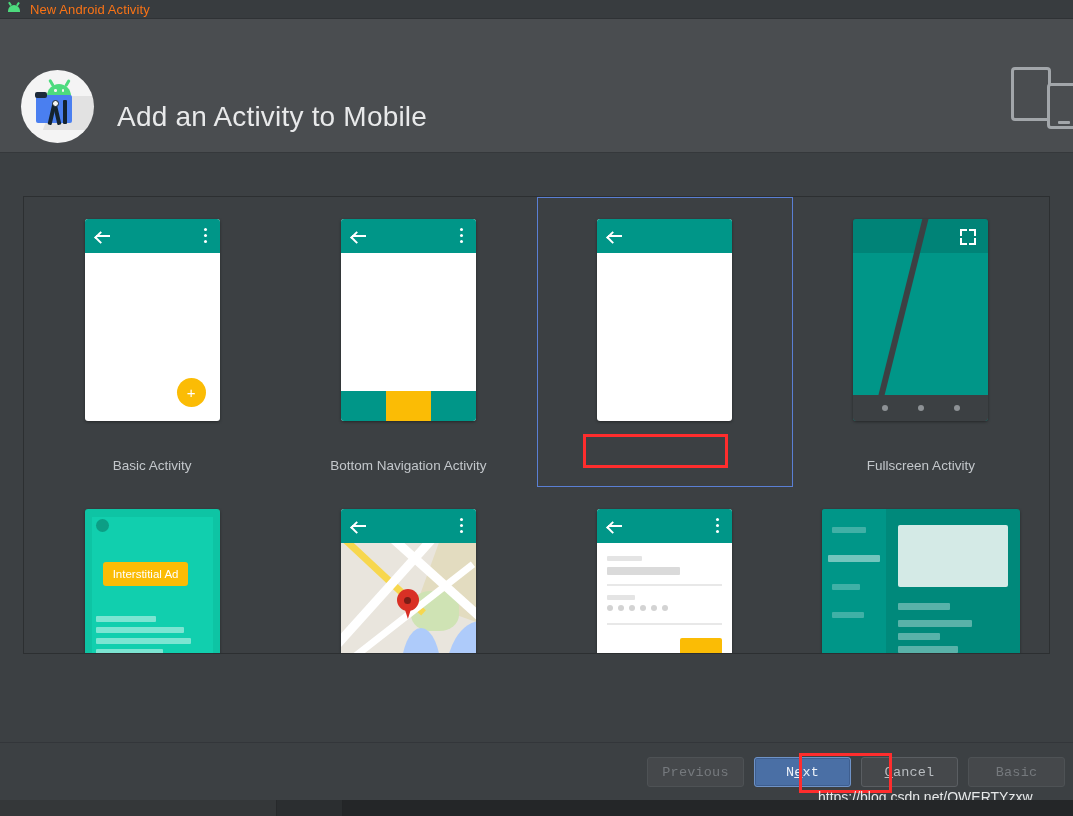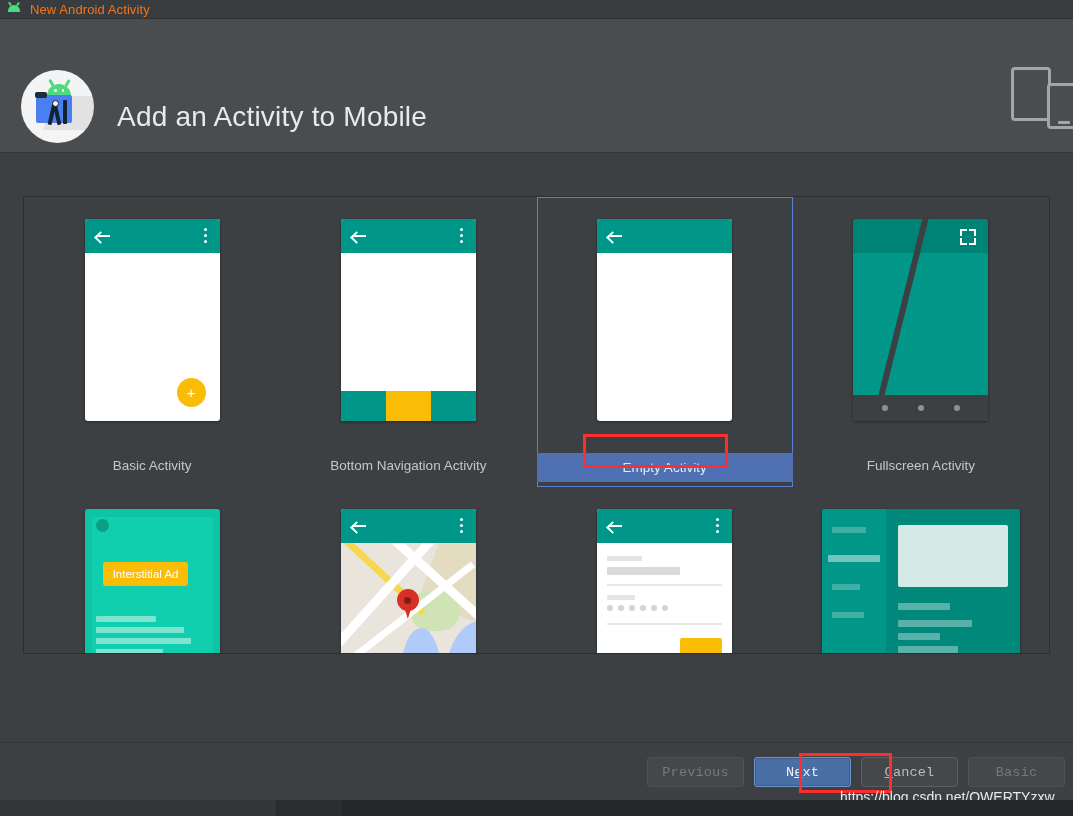--- a/index.html
+++ b/index.html
@@ -386,21 +386,21 @@
   
   .annot {
     position: absolute; border: 3px solid #ff2d2d;
     pointer-events: none;
   }
   .annot-label { left: 583px; top: 434px; width: 145px; height: 34px; }
   .annot-next  { left: 799px; top: 753px; width: 93px; height: 40px; }
 
   .watermark {
     position: absolute; left: 818px; top: 789px;
-    color: #e7e9ea; font-size: 14px; margin-left: 22px;
+    color: #e7e9ea; font-size: 14px;
   }
 
   
   .taskbar {
     position: absolute; left: 0; bottom: 0;
     width: 1073px; height: 16px;
     background: #2e3134; display: flex;
   }
   .taskbar .t1 { width: 277px; background: #343739; border-right: 1px solid #27292b; }
   .taskbar .t2 { width: 66px; background: #2b2e30; border-right: 1px solid #232527; }
@@ -478,21 +478,20 @@
         </div>
         <div class="cell-label">Bottom Navigation Activity</div>
       </div>
 
       <div class="cell selected">
         <div class="thumb">
           <div class="appbar">
             <div class="back-arrow"></div>
           </div>
         </div>
-        <div class="cell-label">Empty Activity</div>
       </div>
 
       <div class="cell">
         <div class="thumb fullscreen">
           <div class="fs-topbar"></div>
           <div class="fs-slash"></div>
           <div class="fs-expand">
               <i></i>
               <i></i>
               <i></i>

